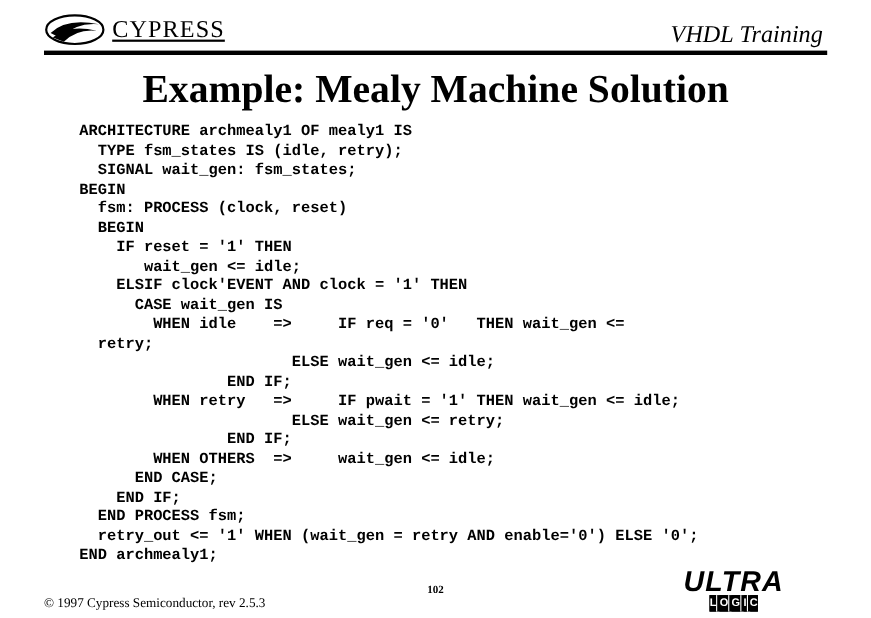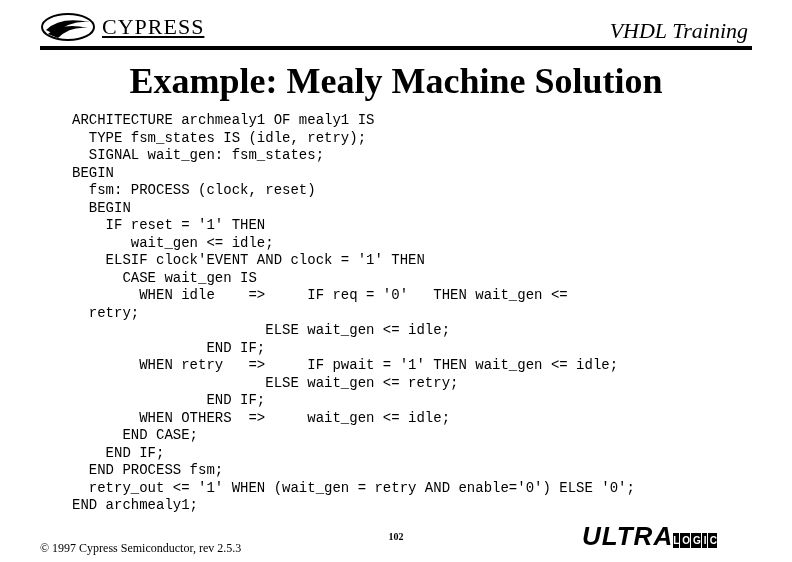--- a/index.html
+++ b/index.html
@@ -45,21 +45,21 @@
   }
   .slide-title {
     text-align: center;
     font-size: 36px;
     font-weight: bold;
     margin: 10px 40px 10px 40px;
   }
   .code {
     font-family: "Courier New", Courier, monospace;
     font-size: 14px;
-    font-weight: normal;
+    font-weight: bold;
     white-space: pre;
     line-height: 1.25;
     margin: 0 60px 0 72px;
   }
   .footer {
     position: absolute;
     left: 0;
     right: 0;
     bottom: 6px;
     padding: 0 40px;
@@ -73,22 +73,22 @@
   }
   .page-num {
     font-size: 10px;
     font-weight: bold;
     position: absolute;
     left: 50%;
     transform: translateX(-50%);
   }
   .ultra-logo {
     display: flex;
-    flex-direction: row;
-    align-items: flex-end;
+    flex-direction: column;
+    align-items: center;
     width: 170px;
   }
   .ultra-top {
     font-family: Arial, Helvetica, sans-serif;
     font-weight: 900;
     font-style: italic;
     font-size: 26px;
     letter-spacing: 1px;
     line-height: 0.9;
     text-align: center;

